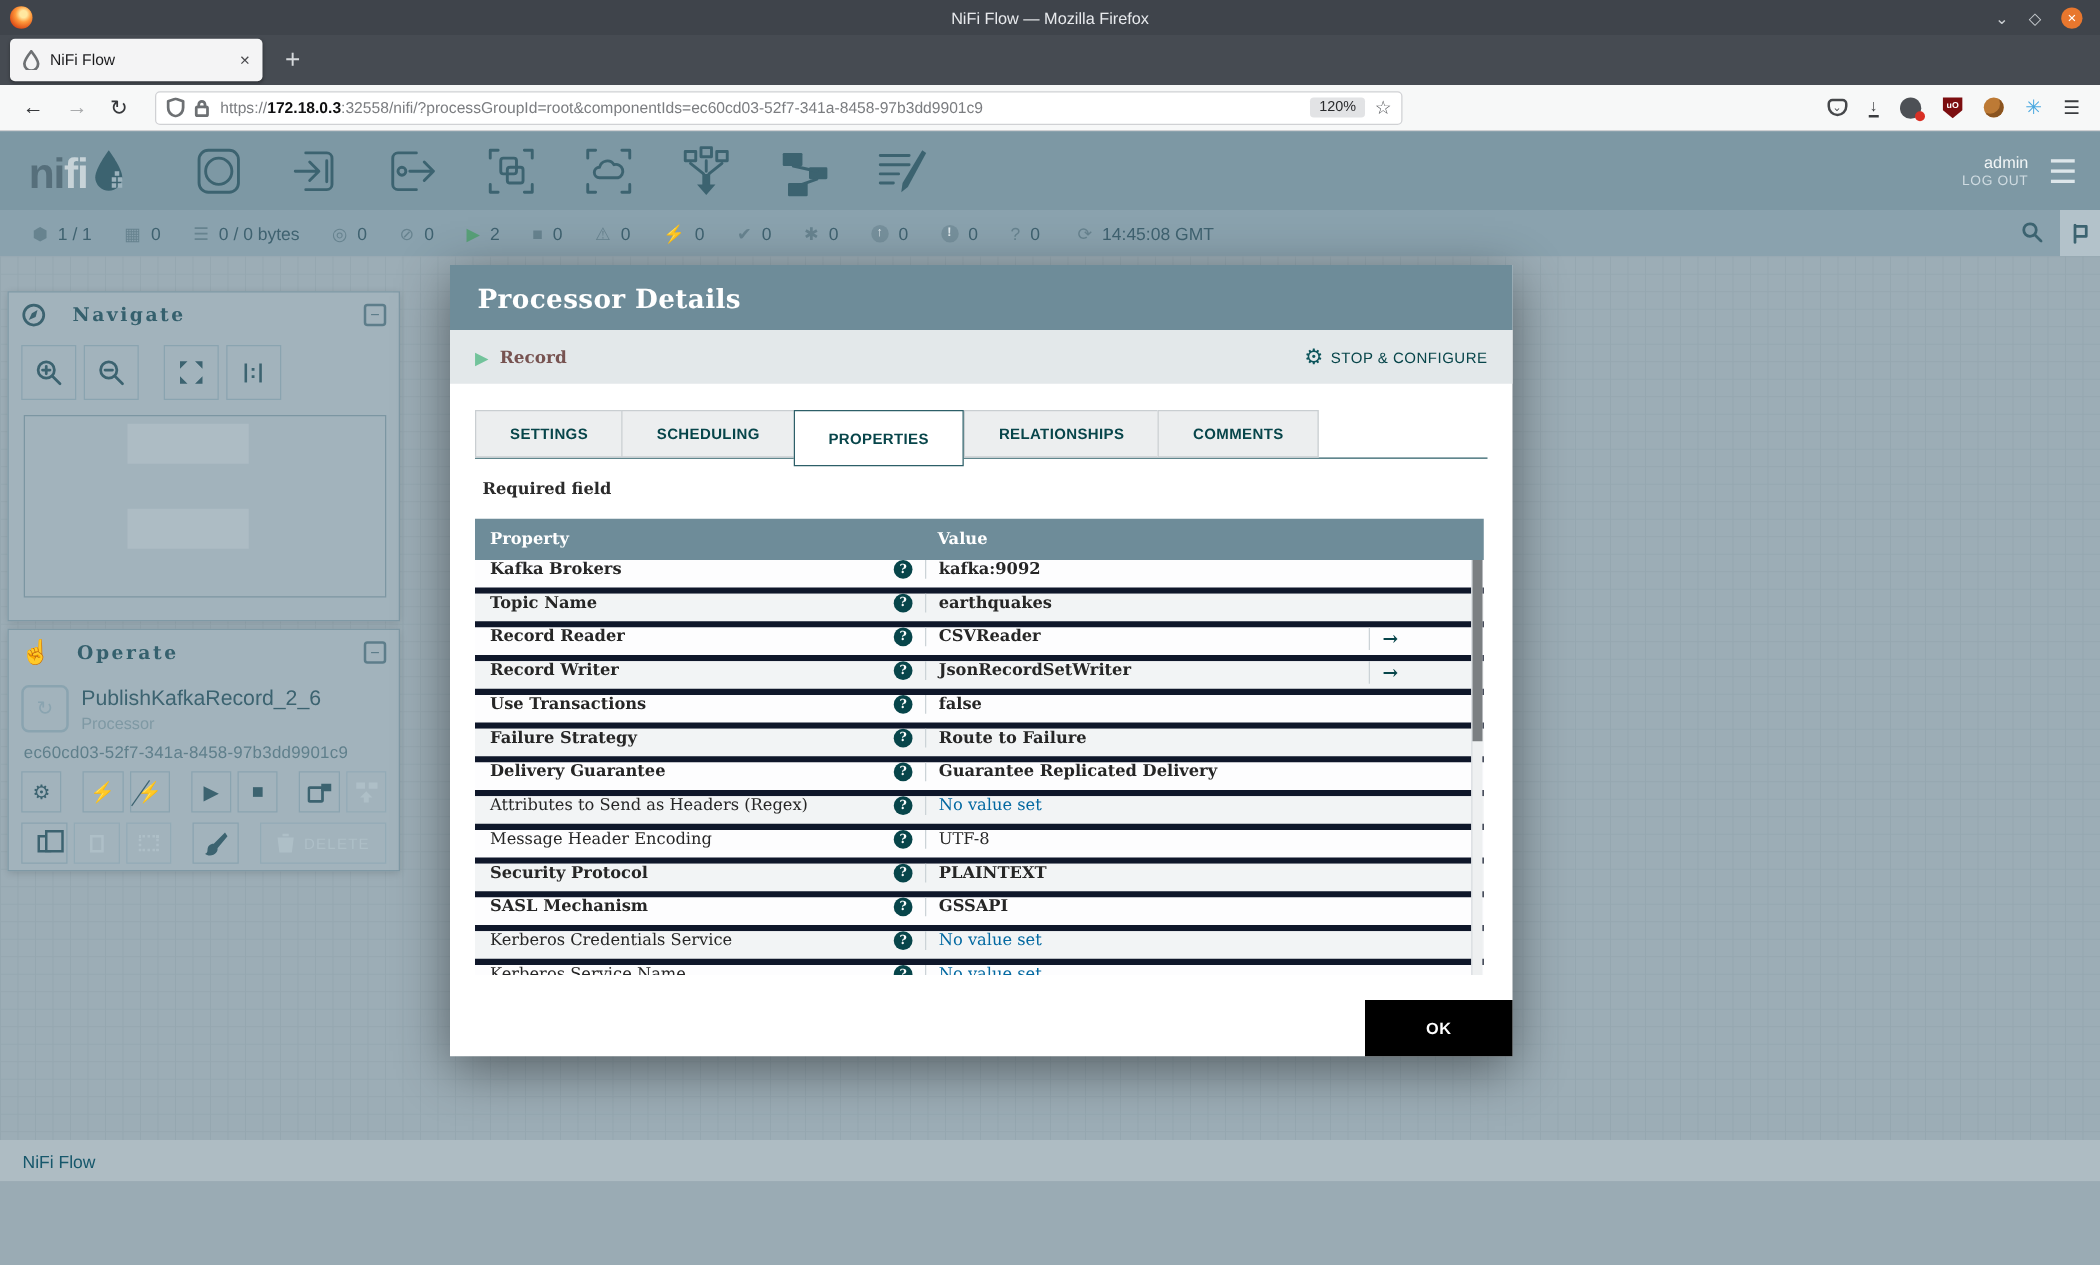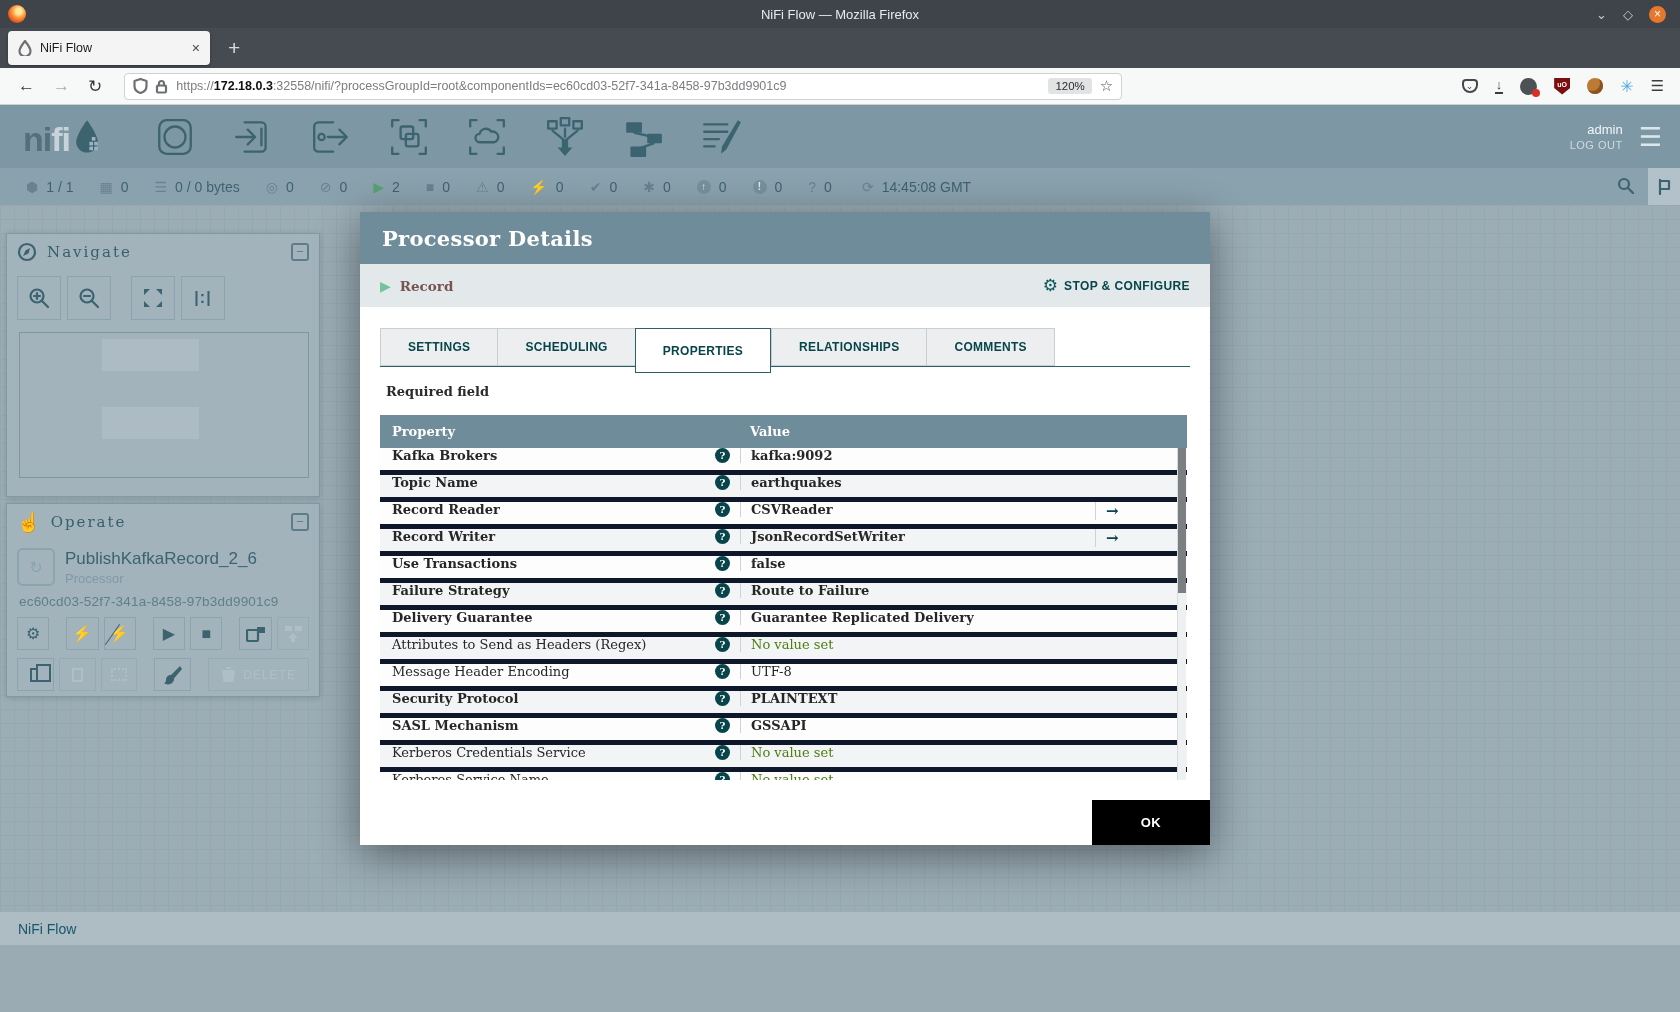--- a/index.html
+++ b/index.html
@@ -70,21 +70,21 @@
   .canvas { position:absolute; left:0; top:205px; width:1680px; height:707px; background-color:#9cadb6;
     background-image:linear-gradient(#95a7b0 1px, transparent 1px), linear-gradient(90deg,#95a7b0 1px, transparent 1px);
     background-size:14px 14px; }
   .breadcrumb-bar { position:absolute; left:0; top:912px; width:1680px; height:33px; background:#aebcc3; display:flex; align-items:center; }
   .breadcrumb-bar span { margin-left:18px; font-size:14px; color:#16576b; }
   .bottom-strip { position:absolute; left:0; top:945px; width:1680px; height:67px; background:#9aabb4; }
 
   
   .panel { position:absolute; background:#a2b3bc; border:1px solid #7f99a5; box-shadow:0 1px 6px rgba(0,0,0,.15); }
   .panel-hd { height:36px; display:flex; align-items:center; padding:0 10px; }
-  .panel-title { font-size:15px; letter-spacing:2px; color:#35606d; margin-left:10px; font-family:"DejaVu Serif",serif; }
+  .panel-title { font-size:15px; letter-spacing:2px; color:#35606d; margin-left:21px; font-family:"DejaVu Serif",serif;font-weight:bold; }
   .collapse { margin-left:auto; width:18px; height:18px; border:2px solid #5d7d8a; border-radius:3px; color:#5d7d8a; font-size:13px; line-height:13px; text-align:center; }
   .navigate { left:6px; top:233px; width:314px; height:264px; }
   .nav-tools { display:flex; gap:6px; margin:6px 10px 0; }
   .tool-btn { width:44px; height:44px; border:1px solid #8aa4b0; display:flex; align-items:center; justify-content:center; color:#3c6370; }
   .tool-btn.w { margin-left:14px; }
   .one-one { font-size:16px; font-weight:bold; letter-spacing:1px; }
   .minimap { margin:12px 12px 0; width:290px; height:146px; border:1px solid #7c96a2; position:relative; }
   .mini-rect { position:absolute; width:97px; height:32px; background:#adbcc4; }
   .operate { left:6px; top:503px; width:314px; height:194px; }
   .op-row1 { display:flex; align-items:center; margin:8px 10px 0; gap:10px; }
@@ -104,37 +104,37 @@
 
   
   .dialog { position:absolute; left:360px; top:212px; width:850px; height:633px; background:#ffffff; box-shadow:0 10px 40px rgba(0,0,0,.45); }
   .d-header { height:52px; background:#6e8c99; display:flex; align-items:center; }
   .d-title { margin-left:22px; color:#ffffff; font-size:21px; font-weight:bold; letter-spacing:.3px; }
   .d-status { height:43px; background:#e3e8ea; display:flex; align-items:center; padding:0 20px; }
   .run-play { color:#72c39b; font-size:14px; margin-right:9px; }
   .run-label { font-size:13.5px; color:#775351; font-weight:bold; }
   .d-action { margin-left:auto; display:flex; align-items:center; gap:6px; color:#07454a; }
   .d-action .gear { font-size:17px; color:#0d555c; }
-  .d-action .lbl { font-size:12px; font-weight:bold; letter-spacing:.4px; }
+  .d-action .lbl { font-size:12px; font-weight:normal; letter-spacing:.4px; }
   .d-tabs { position:absolute; left:20px; right:20px; top:116px; height:39px; display:flex; border-bottom:1px solid #2d5f68; }
   .d-tab { height:38px; padding:0 27px; background:#eceeef; border:1px solid #c9ced1; border-right:none; display:flex; align-items:center; font-size:12px; font-weight:bold; color:#07454a; letter-spacing:.3px; }
   .d-tab:last-of-type { border-right:1px solid #c9ced1; }
   .d-tab.active { background:#ffffff; border:1px solid #2d5f68; height:45px; margin-bottom:-7px; position:relative; z-index:2; }
   .d-note { position:absolute; left:26px; top:172px; font-size:13px; font-weight:bold; color:#2b2b2b; }
   .d-table { position:absolute; left:20px; top:203px; width:807px; }
   .t-head { height:33px; background:#6e8c99; display:flex; align-items:center; color:#ffffff; font-size:13px; font-weight:bold; }
   .t-head .c1 { padding-left:12px; }
   .t-row { height:27px; display:flex; align-items:flex-start; border-bottom:5px solid #0f172a; font-size:13px; color:#262626; background:#fdfdfe; }
   .t-row.alt { background:#f2f4f5; }
   .c1 { width:360px; display:flex; align-items:center; }
   .c1 .p-label { padding-left:12px; flex:1; }
   .c2 { width:355px; border-left:1px solid #ccd3d7; display:flex; align-items:center; padding-left:10px; }
   .c3 { width:92px; border-left:1px solid #ccd3d7; display:flex; align-items:center; padding-left:10px; }
   .req .p-label, .req .c2 { font-weight:bold; }
-  .unset .c2 { color:#4d7c0f; font-weight:normal; }
+  .unset .c2 { color:#0369a1; font-weight:normal; }
   .qmark { width:15px; height:15px; border-radius:50%; background:#07454a; color:#fff; font-size:10px; font-weight:bold; display:flex; align-items:center; justify-content:center; margin-right:10px; flex:none; }
   .goto-arrow { color:#07454a; font-size:15px; font-weight:bold; }
   .clip-wrap { height:8px; overflow:hidden; }
   .d-scroll { position:absolute; left:817px; top:236px; width:9px; height:332px; background:#eef0f1; border-left:1px solid #d7dcdf; }
   .d-thumb { width:8px; height:145px; background:#7b7f82; }
   .ok-btn { position:absolute; right:0; bottom:0; width:118px; height:45px; background:#000000; color:#ffffff; font-size:13px; font-weight:bold; display:flex; align-items:center; justify-content:center; letter-spacing:.5px; }
 
   svg { stroke:#3c6370; fill:none; stroke-width:2.2; stroke-linecap:round; stroke-linejoin:round; }
   svg .fill { fill:#3c6370; stroke:none; }
   svg.lite { stroke:#aebfc7; } svg.lite .fill { fill:#aebfc7; }

